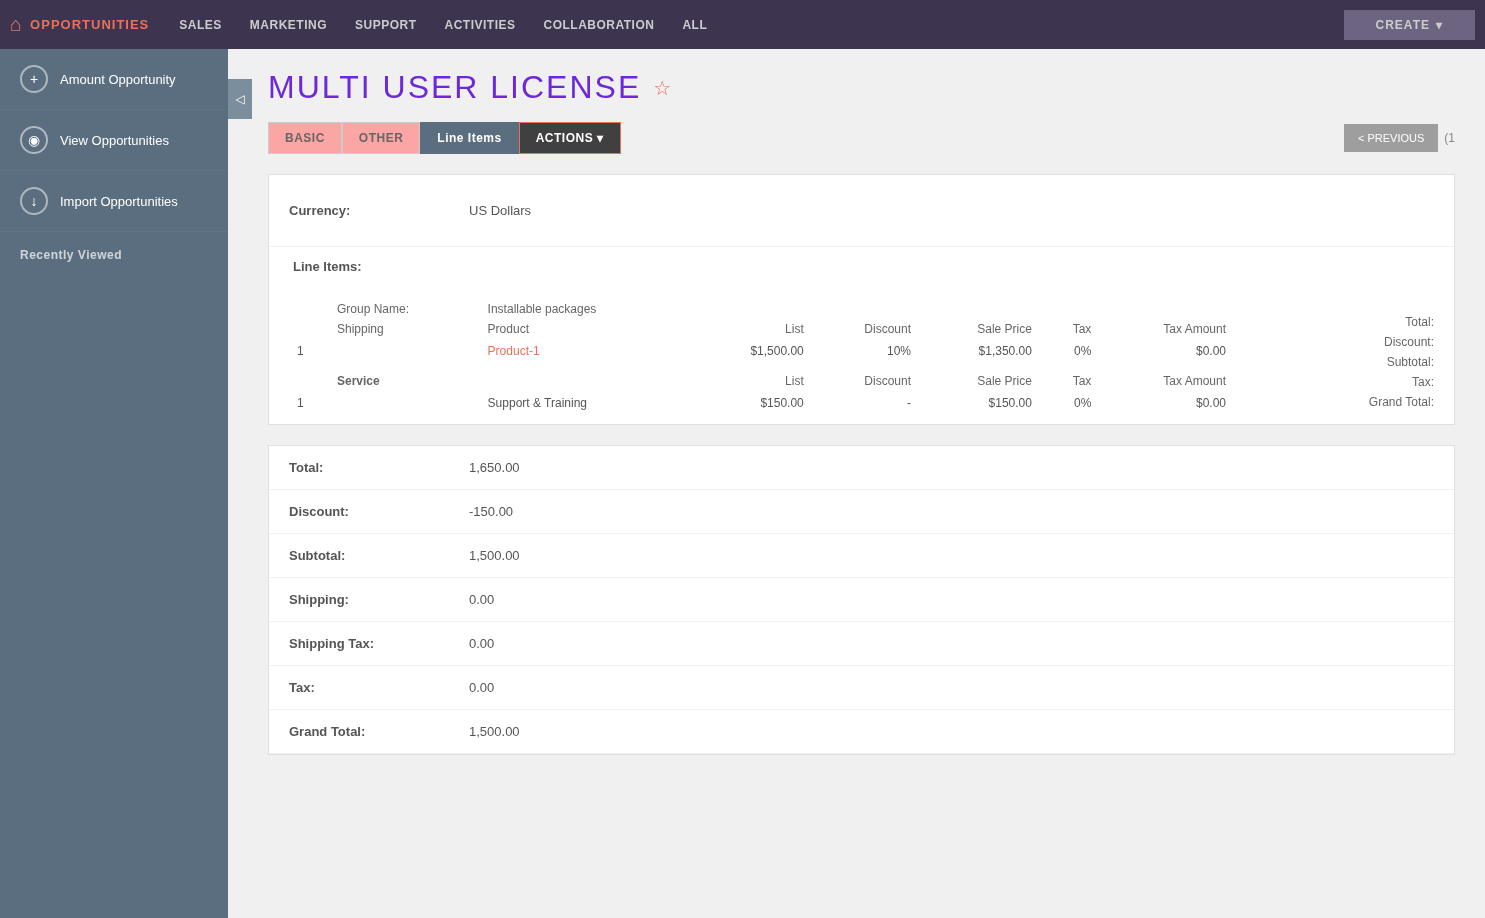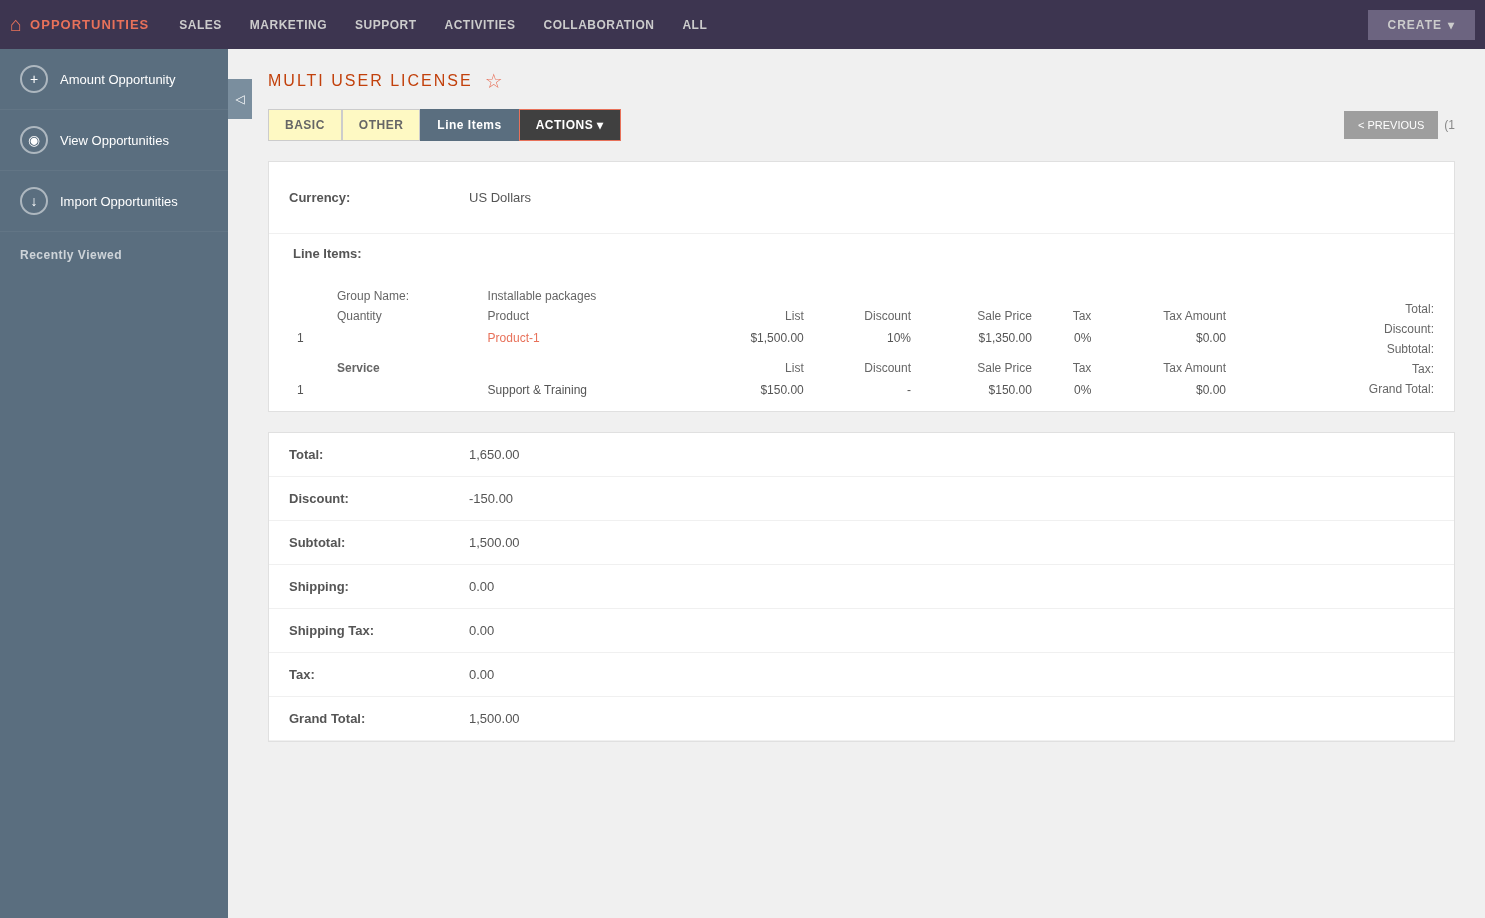--- a/index.html
+++ b/index.html
@@ -37,21 +37,21 @@
       font-size: 12px;
       font-weight: bold;
       letter-spacing: 0.5px;
       cursor: pointer;
       text-decoration: none;
     }
     .create-btn {
       background: #6c6480;
       color: #ccc;
       border: none;
-      padding: 8px 20px;
+      padding: 8px 32px;
       font-size: 12px;
       font-weight: bold;
       letter-spacing: 1px;
       cursor: pointer;
       display: flex;
       align-items: center;
       gap: 6px;
     }
 
     
@@ -108,38 +108,38 @@
       background: #f5f5f5;
       padding: 20px 30px 0;
     }
     .page-title {
       display: flex;
       align-items: center;
       gap: 12px;
       margin-bottom: 16px;
     }
     .page-title h1 {
-      font-size: 16px;
+      font-size: 32px;
       font-weight: 300;
-      color: #c2410c;
+      color: #6d28d9;
       letter-spacing: 2px;
       text-transform: uppercase;
     }
     .star-icon {
       color: #e8715a;
       font-size: 20px;
       cursor: pointer;
     }
     .tab {
       padding: 8px 16px;
       font-size: 12px;
       font-weight: bold;
       cursor: pointer;
       border: 1px solid #ccc;
-      background: #fef9c3;
+      background: #fca5a5;
       color: #666;
       letter-spacing: 0.5px;
     }
     .tab.active {
       background: #5a6e7f;
       color: white;
       border-color: #5a6e7f;
     }
     .tab-actions {
       background: #404040;
@@ -352,21 +352,21 @@
                     <td class="left" style="color:#666;">Installable packages</td>
                     <td></td>
                     <td></td>
                     <td></td>
                     <td></td>
                     <td></td>
                   </tr>
 
                   <tr>
                     <td class="left"></td>
-                    <th class="left">Quantity</th>
+                    <th class="left">Shipping</th>
                     <th class="left">Product</th>
                     <th>List</th>
                     <th>Discount</th>
                     <th>Sale Price</th>
                     <th>Tax</th>
                     <th>Tax Amount</th>
                   </tr>
 
                   <tr>
                     <td class="left" style="color:#555; font-size:12px;">1</td>

